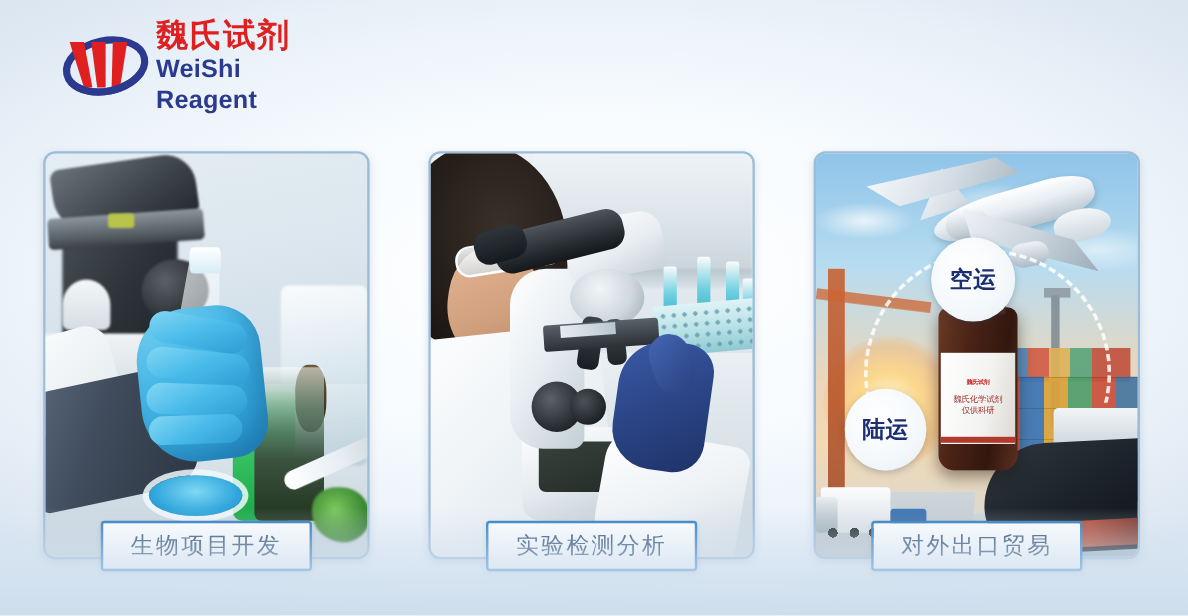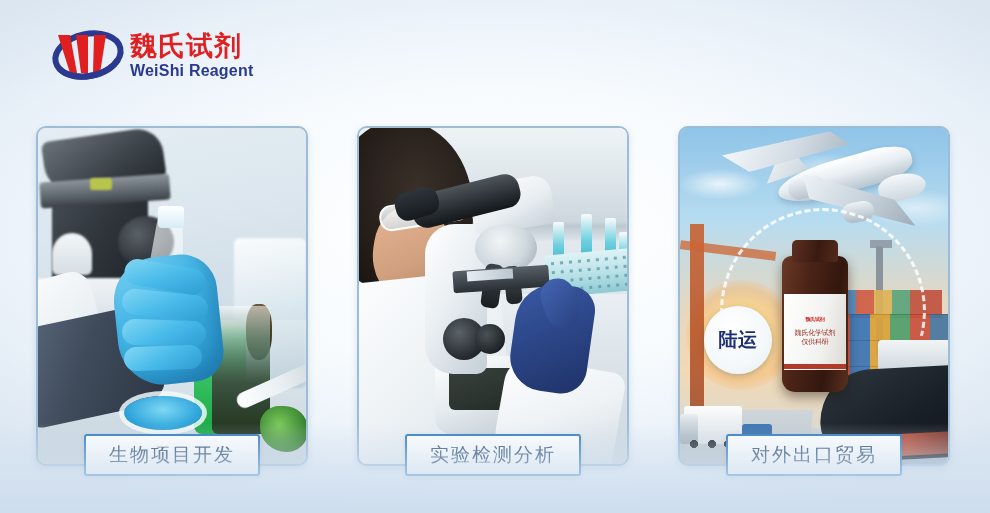--- a/index.html
+++ b/index.html
@@ -61,27 +61,26 @@
   .logo-cn {
     font-family: "DejaVu Sans", "Liberation Sans", sans-serif;
     font-size: 27px;
     font-weight: 700;
     color: #e01f20;
     letter-spacing: 1px;
     line-height: 1.05;
   }
   .logo-en {
     font-family: "Liberation Sans", sans-serif;
-    font-size: 16px;
+    font-size: 21px;
     font-weight: 700;
     color: #2b3a8f;
     letter-spacing: 0.2px;
     line-height: 1.2;
     margin-top: 1px;
-    text-align: right;
   }
 
   .title-pill {
     position: absolute;
     left: 296px;
     top: 38px;
     width: 402px;
     height: 50px;
     border-radius: 26px;
     background: linear-gradient(180deg, #2a85d0 0%, #1d72c2 55%, #1b6cba 100%);
@@ -708,21 +707,21 @@
     box-shadow: 0 2px 6px rgba(30,60,90,0.28);
   }
   .p3-badge span {
     font-family: "DejaVu Sans", "Liberation Sans", sans-serif;
     font-weight: 700;
     color: #1b2e72;
     letter-spacing: 0.5px;
   }
   .p3-badge-air   { left: 96px; top: 70px;  width: 70px; height: 70px; }
   .p3-badge-air span { font-size: 19px; }
-  .p3-badge-land  { left: 24px; top: 178px; width: 68px; height: 68px; }
+  .p3-badge-land  { left: 24px; top: 196px; width: 68px; height: 68px; }
   .p3-badge-land span { font-size: 19px; }
   .p3-badge-sea   { left: 166px; top: 188px; width: 70px; height: 70px; }
   .p3-badge-sea span { font-size: 19px; }
 
   
   .caption {
     position: absolute;
     height: 42px;
     background: linear-gradient(180deg, #ffffff 0%, #f7fafc 100%);
     border: 2px solid #2f7cc0;
@@ -870,20 +869,23 @@
 
         <div class="p3-bottle"></div>
         <div class="p3-bottle-cap"></div>
         <div class="p3-bottle-label">
           <div class="p3-bottle-logo">魏氏试剂</div>
           <div class="p3-bottle-l1">魏氏化学试剂</div>
           <div class="p3-bottle-l2">仅供科研</div>
         </div>
         <div class="p3-bottle-stripe"></div>
 
+        <div class="p3-badge p3-badge-air">
+          <span>空运</span>
+        </div>
         <div class="p3-badge p3-badge-land">
           <span>陆运</span>
         </div>
       </div>
     </div>
   </div>
 
   <div class="caption caption-1">
     <span>生物项目开发</span>
   </div>

